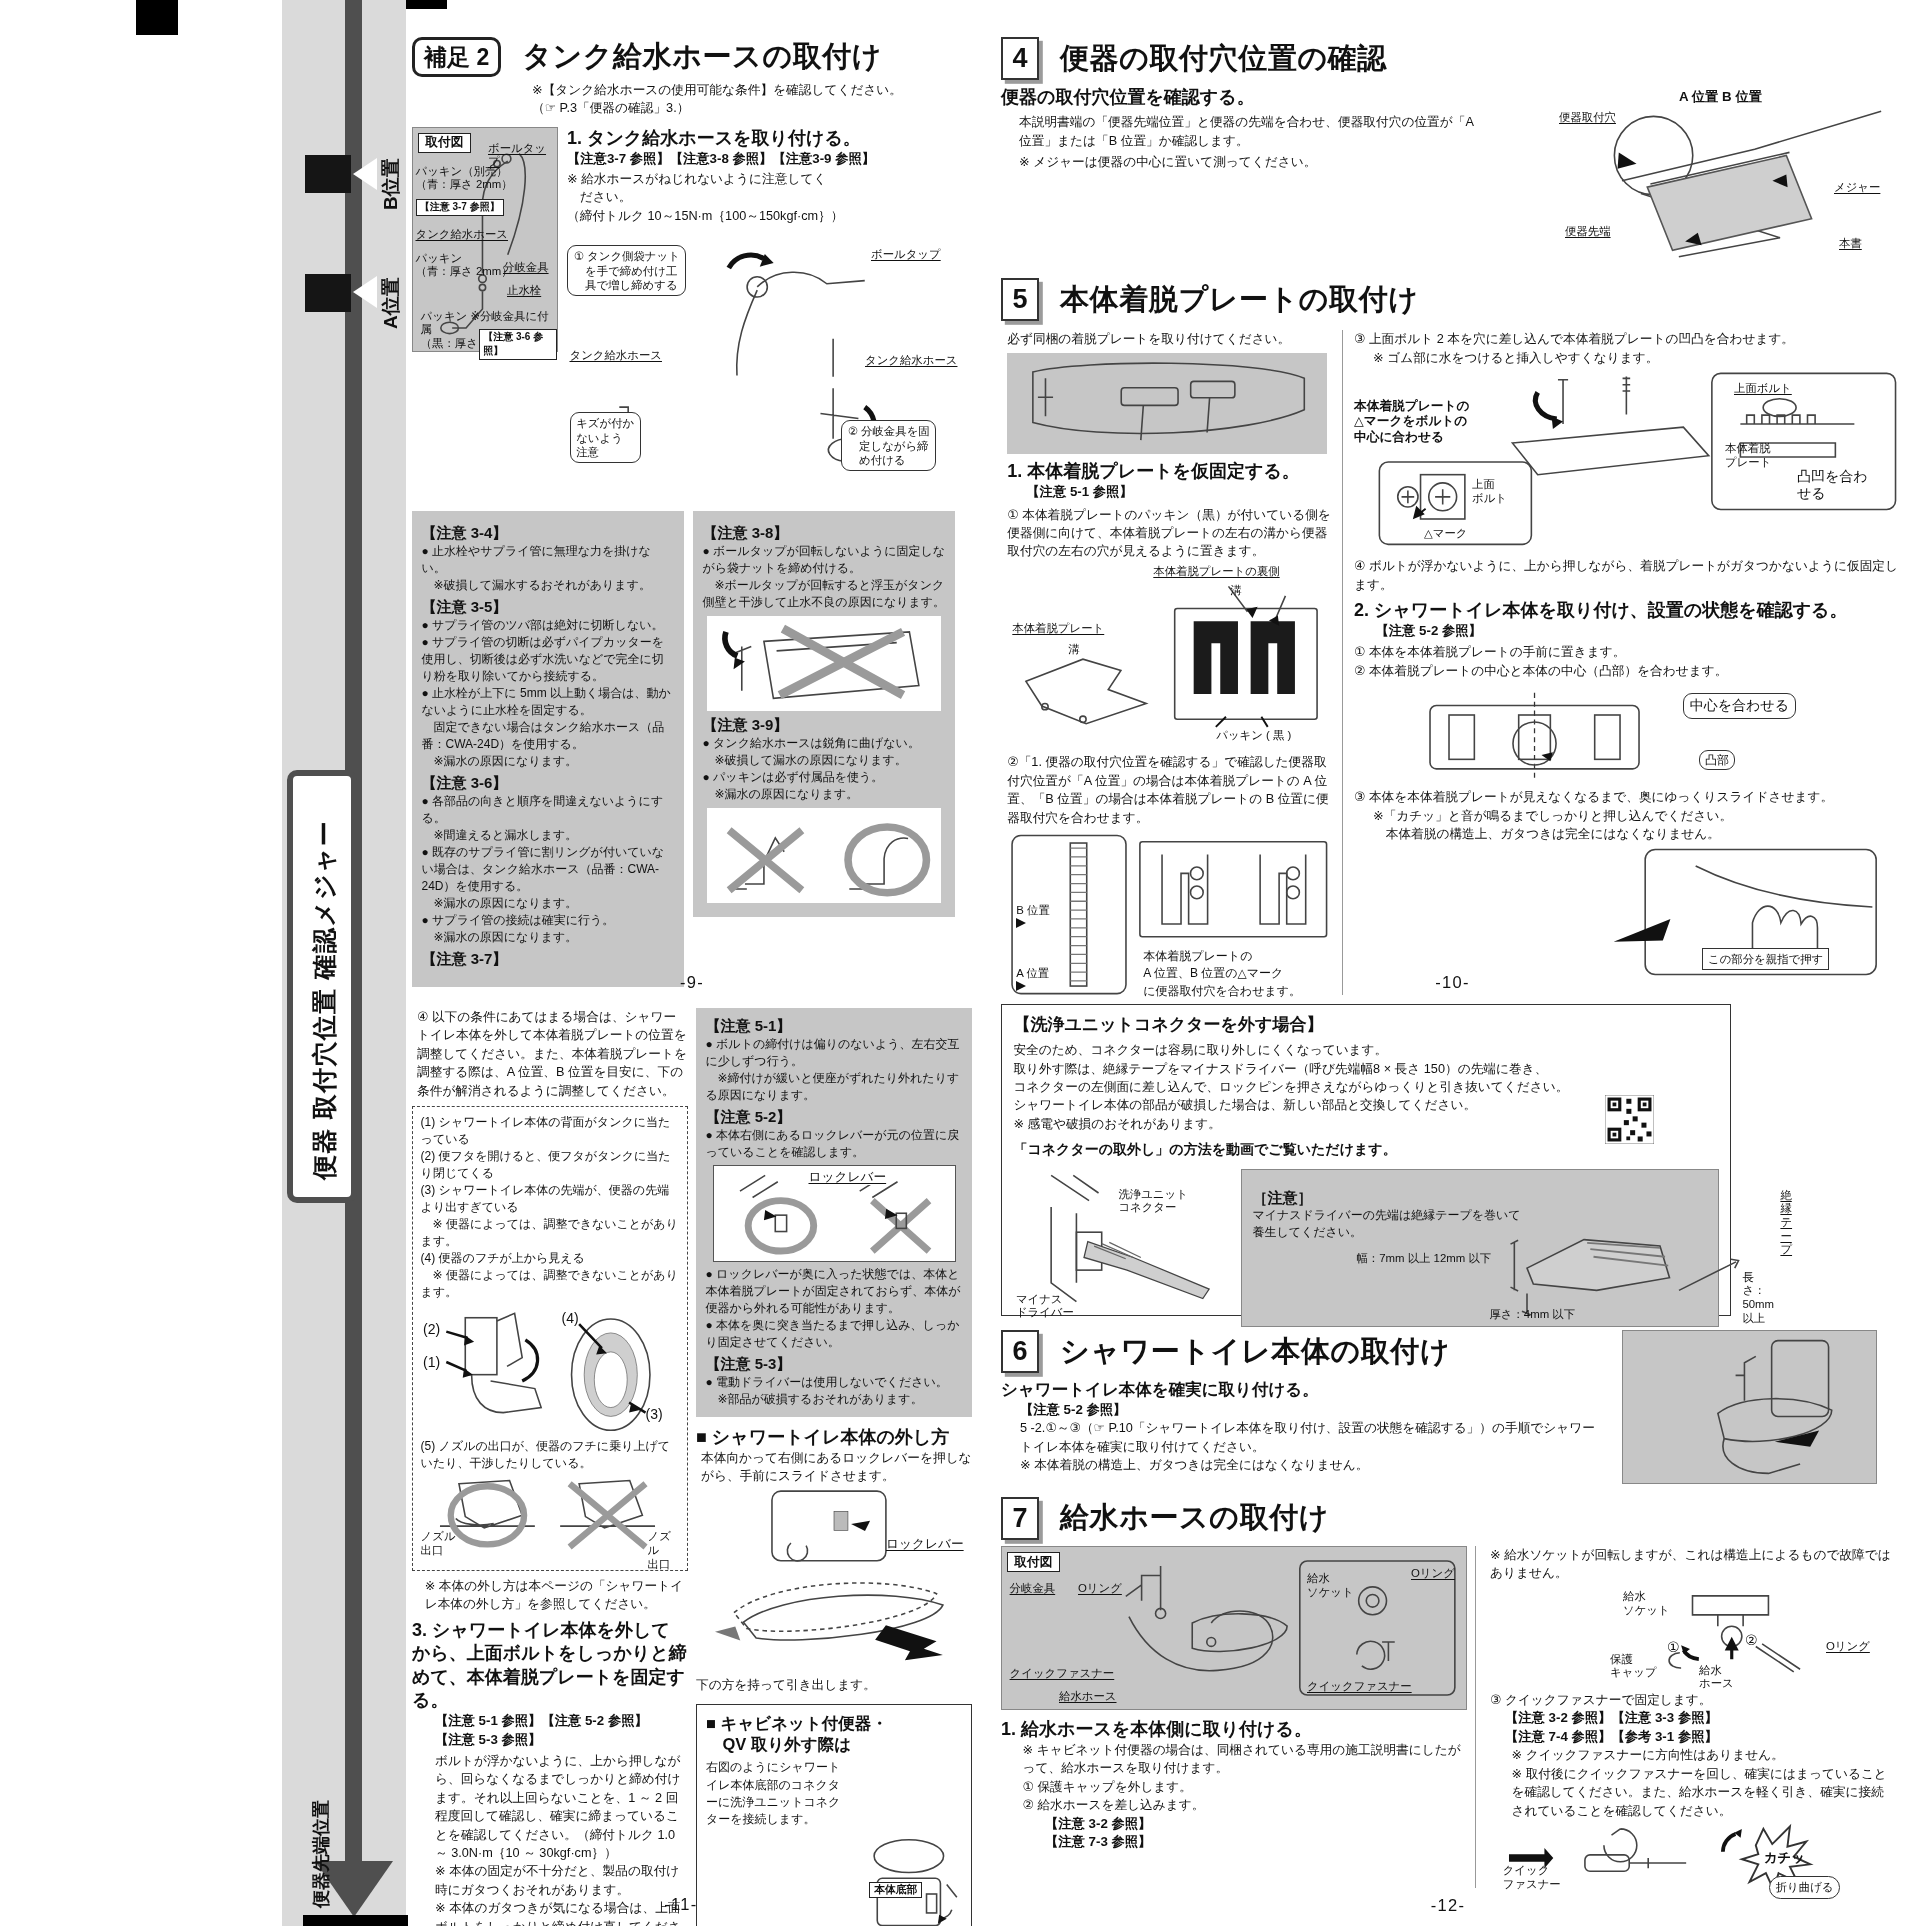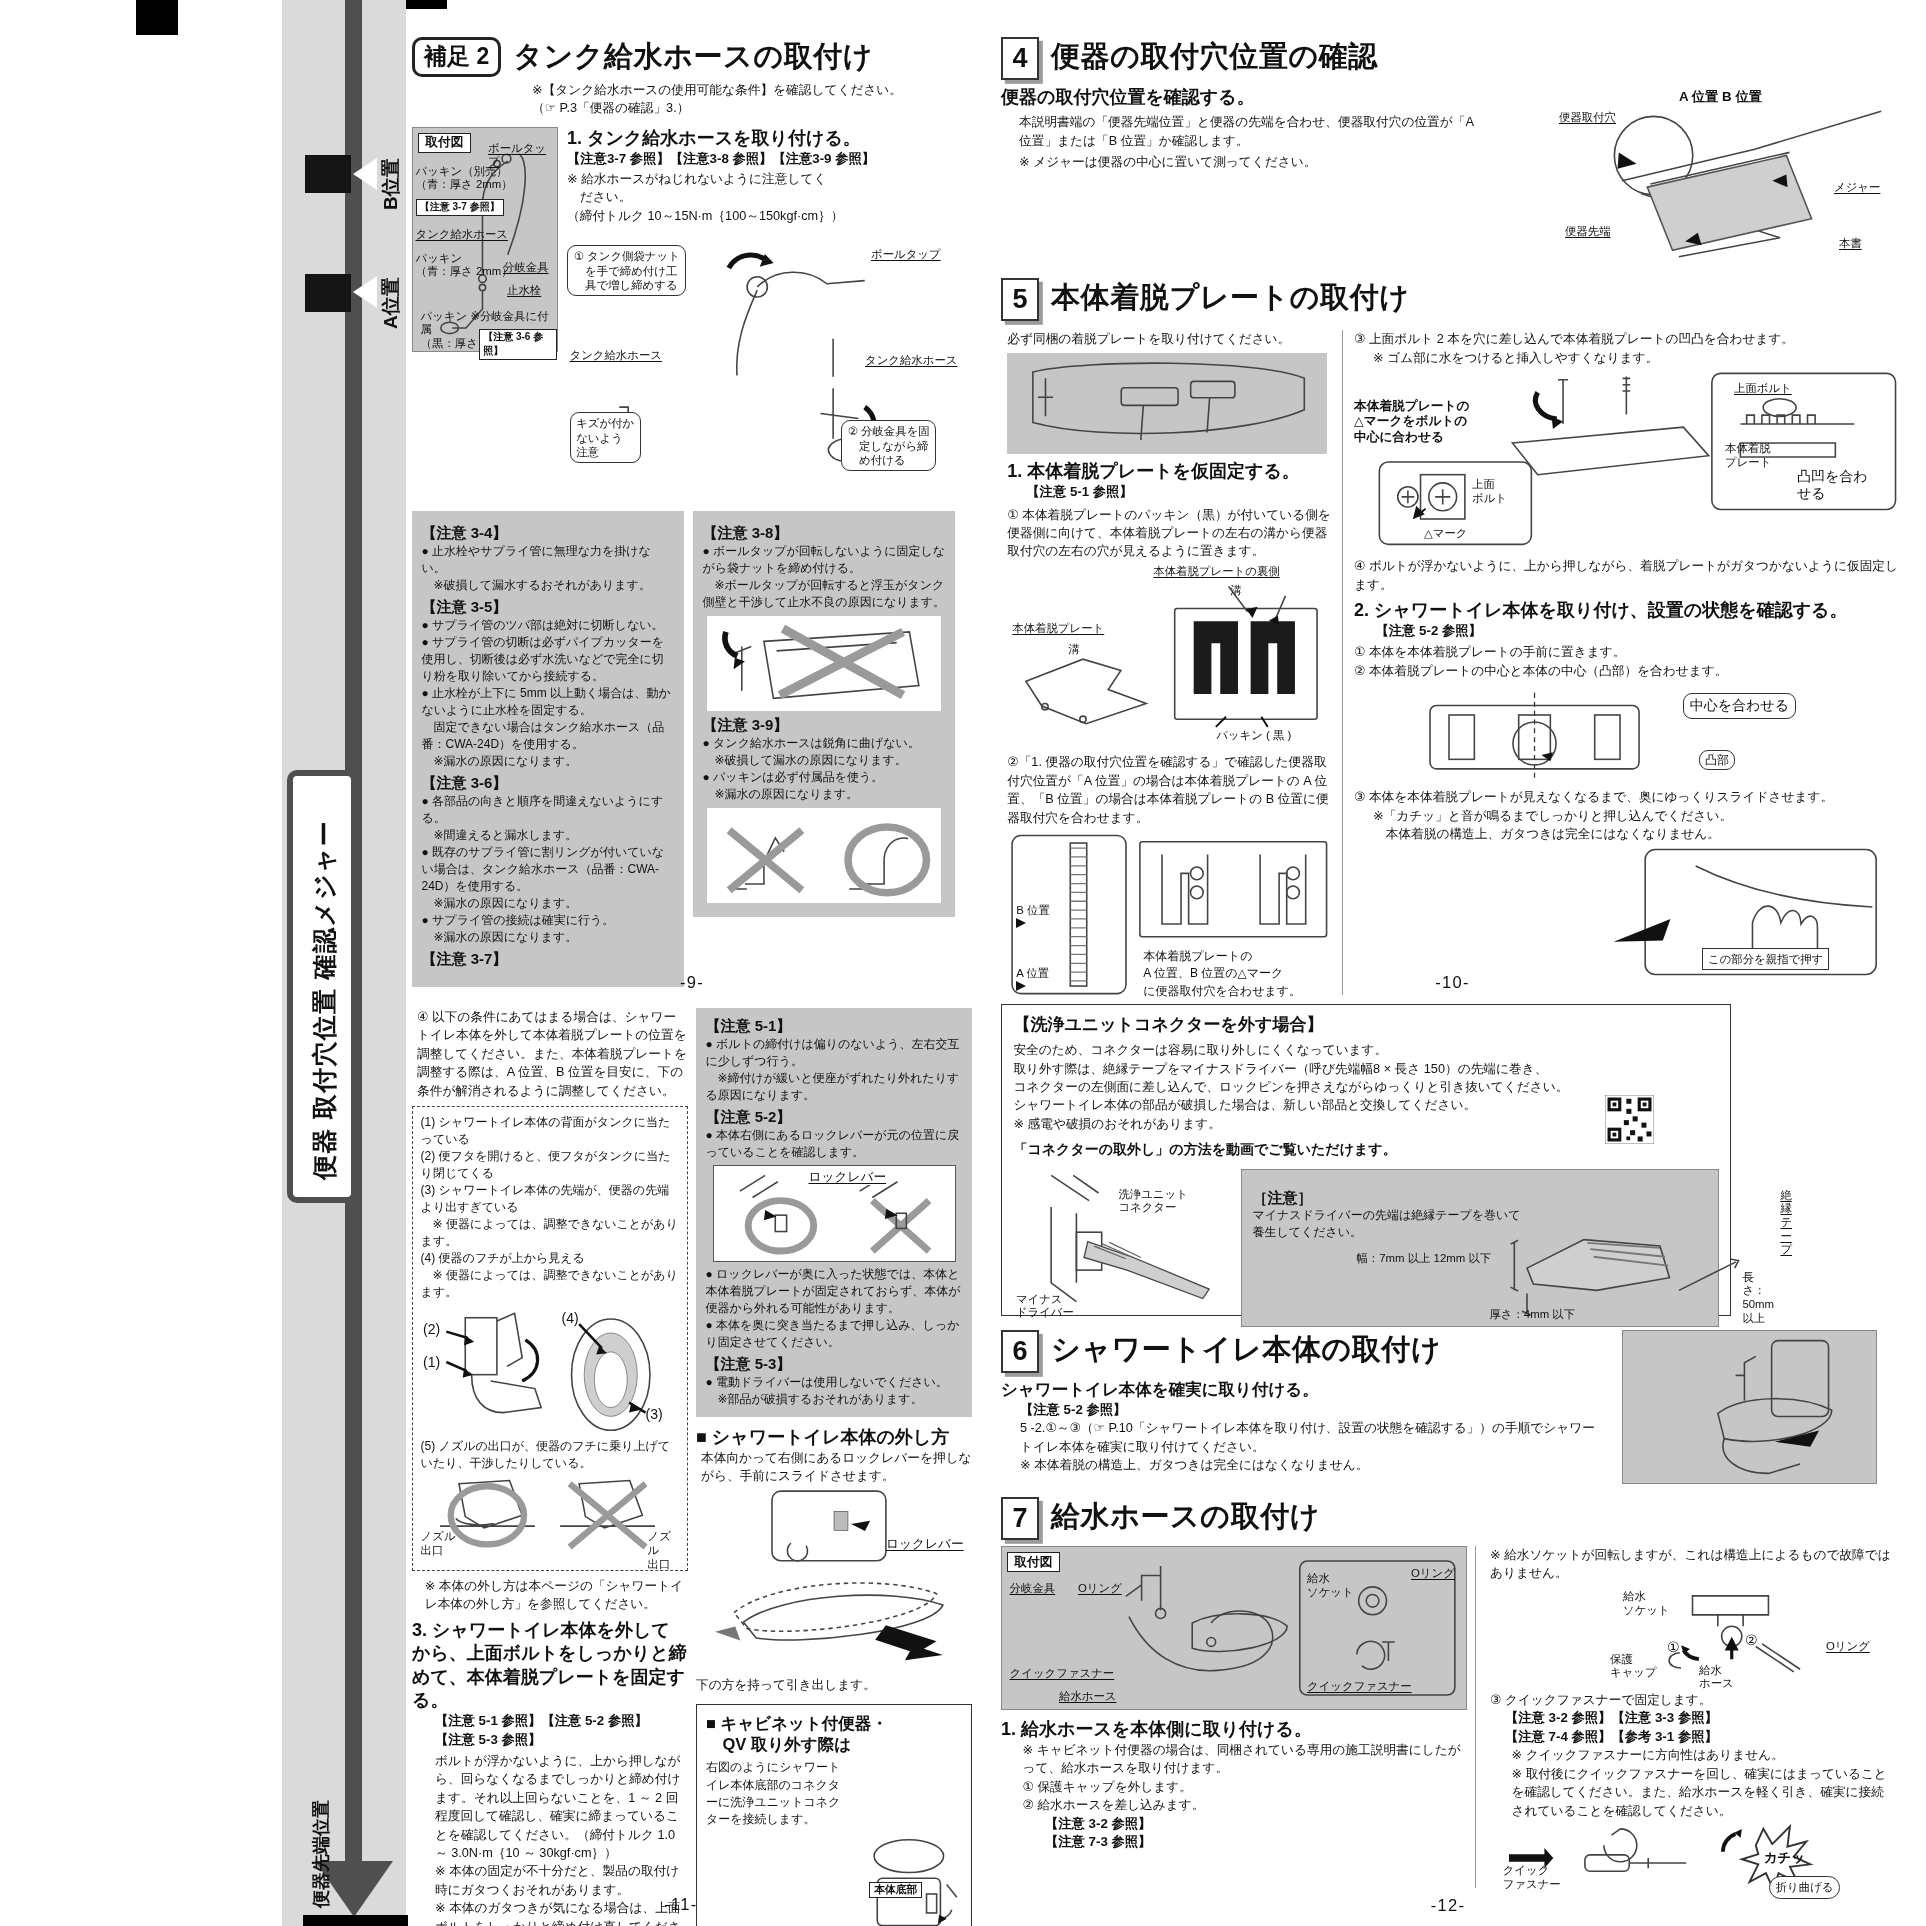--- a/index.html
+++ b/index.html
@@ -10,21 +10,21 @@
   .bd{font-size:12.7px;line-height:1.45;white-space:pre-line;}
   .sm{font-size:12px;line-height:1.42;white-space:pre-line;}
   .b{font-weight:bold;}
   .lb{position:absolute;font-size:11.4px;line-height:1.2;white-space:pre-line;}
   .u{text-decoration:underline;text-underline-offset:1.9px;}
   .cap{position:absolute;border:1.9px solid #333;border-radius:9px;background:#fff;
     padding:3.2px 5.7px;font-size:11.4px;line-height:1.25;white-space:pre-line;}
   .tg{border:1.9px solid #222;background:#fff;padding:0.6px 6.3px;font-size:12.7px;font-weight:bold;display:inline-block;white-space:pre-line;}
   .noteb{background:#c6c6c6;padding:9px 9.5px;box-sizing:border-box;}
   .nt{font-size:15px;font-weight:bold;margin-top:3.8px;}
-  .shdr{display:flex;gap:12px;}
+  .shdr{display:flex;align-items:center;gap:21px;}
   .nbadge{border:2.5px solid #333;box-shadow:3.8px 3.8px 0 #9b9b9b;width:34px;height:39px;display:flex;
     align-items:center;justify-content:center;font-size:27px;font-weight:bold;background:#fff;flex:0 0 auto;}
   .stitle{font-size:29px;font-weight:bold;letter-spacing:0.6px;}
   .supb{border:3.2px solid #222;border-radius:10px;padding:1.3px 9px;font-size:23px;font-weight:bold;flex:0 0 auto;}
   .t-m{font-size:18px;font-weight:bold;line-height:1.3;white-space:pre-line;}
   .ref{font-weight:bold;font-size:13.3px;line-height:1.4;white-space:pre-line;}
   .pnum{position:absolute;font-size:16.5px;letter-spacing:1.3px;}
   .fig{position:relative;}
   .gray{background:#c6c6c6;}
   svg{display:block;}

